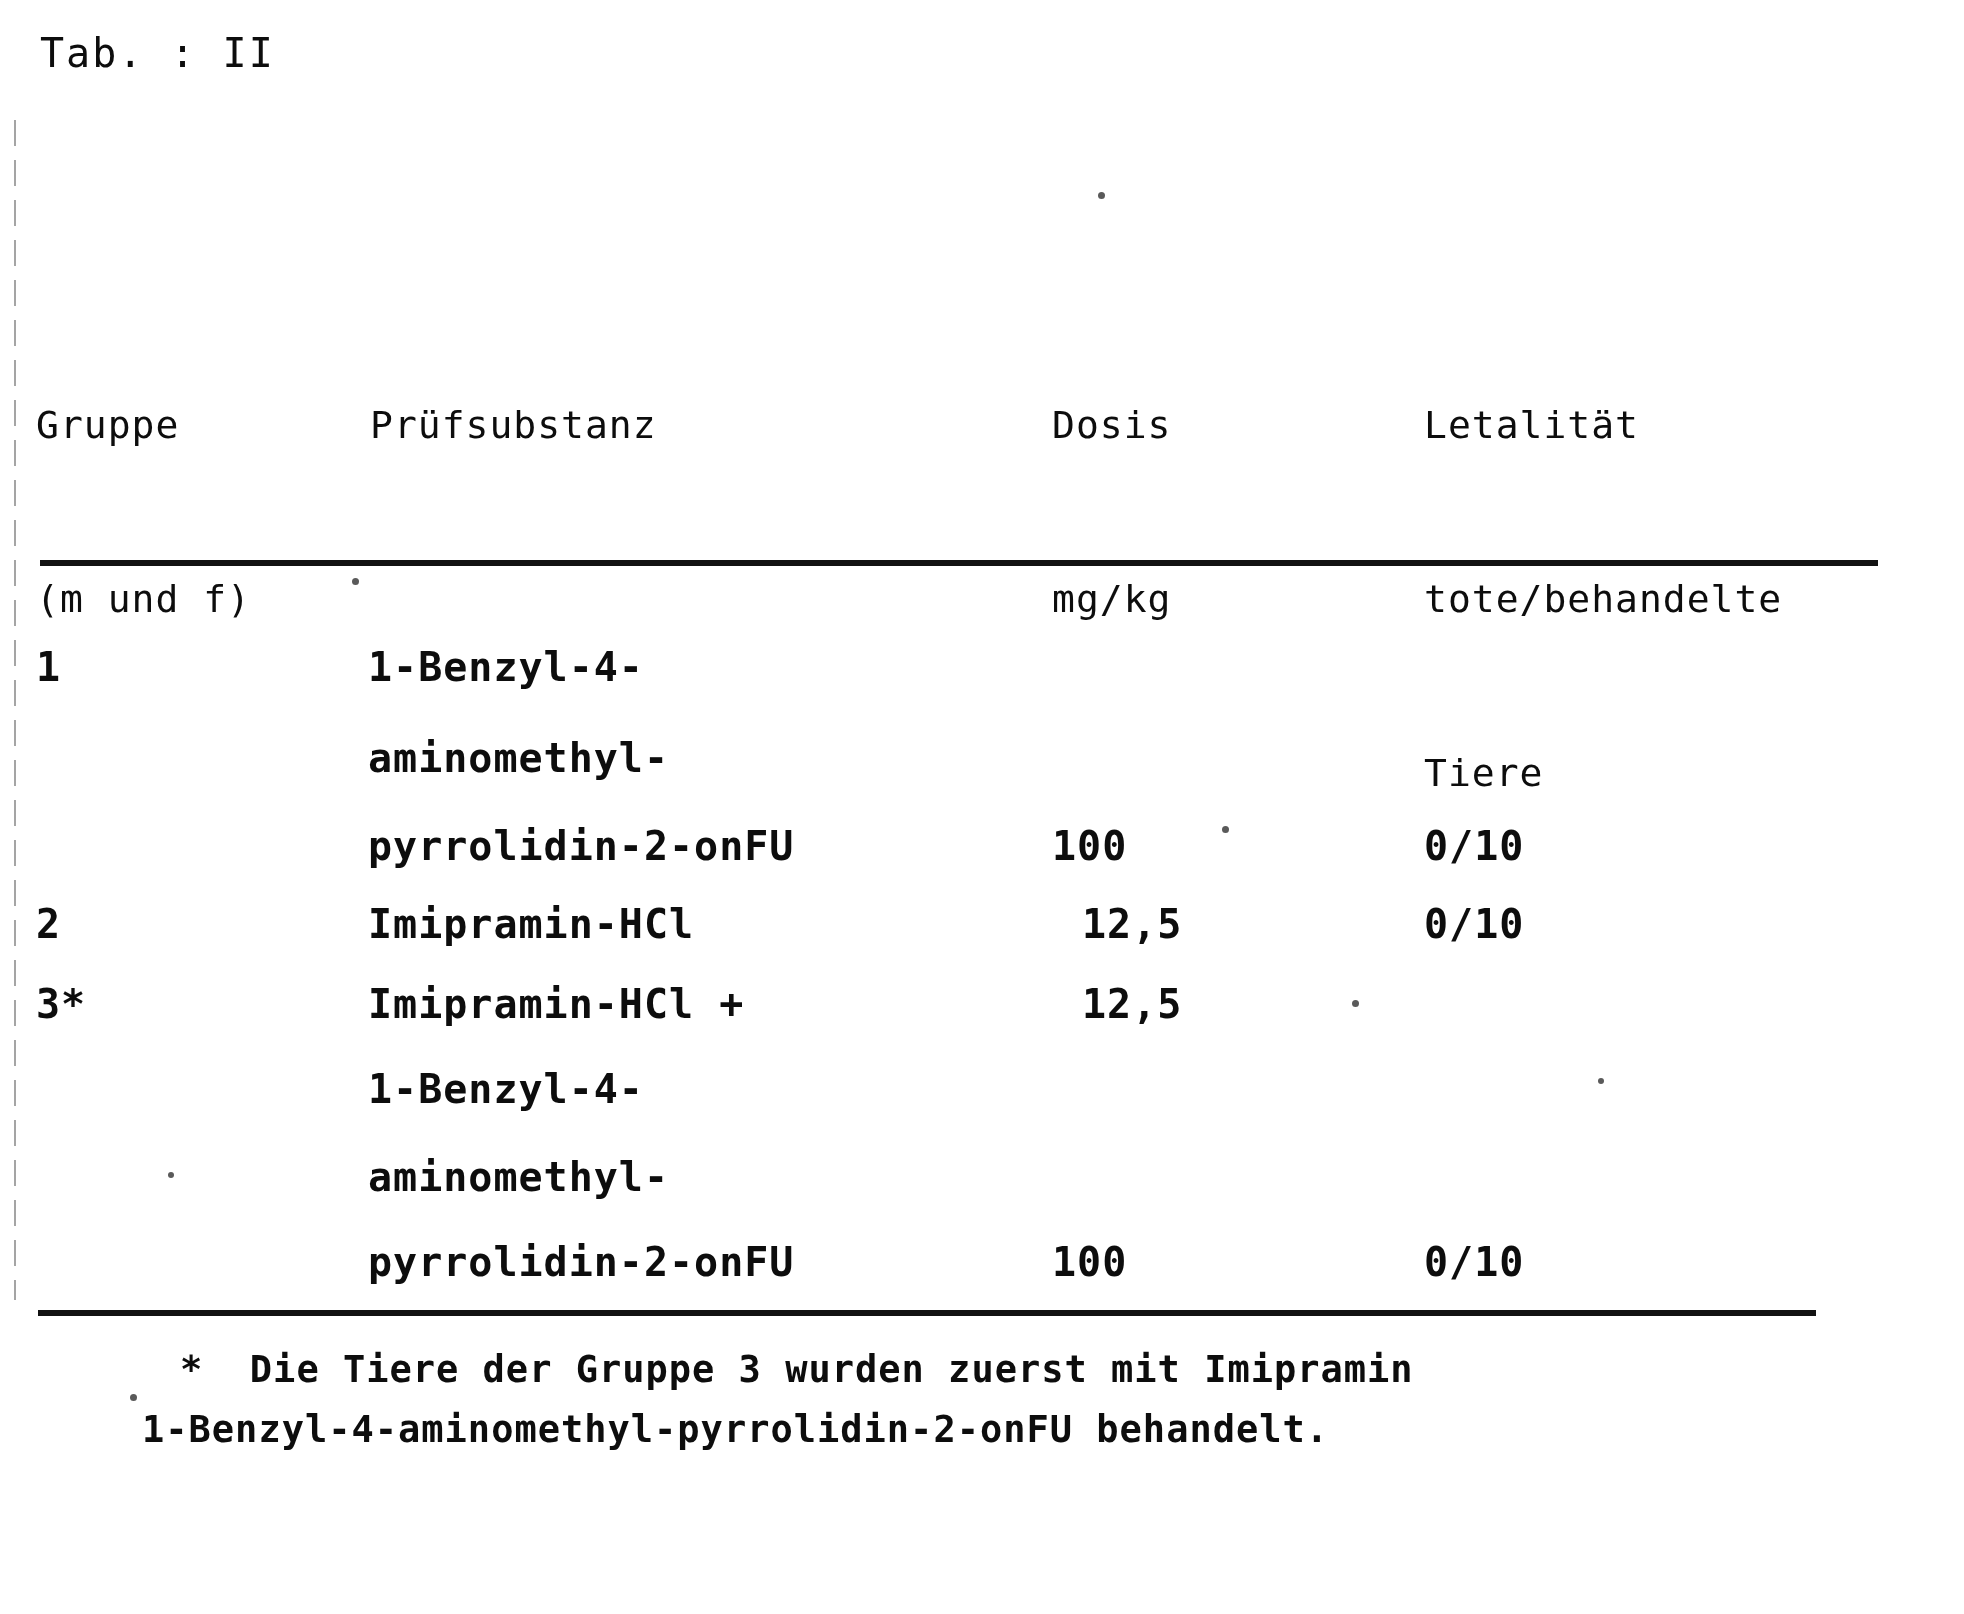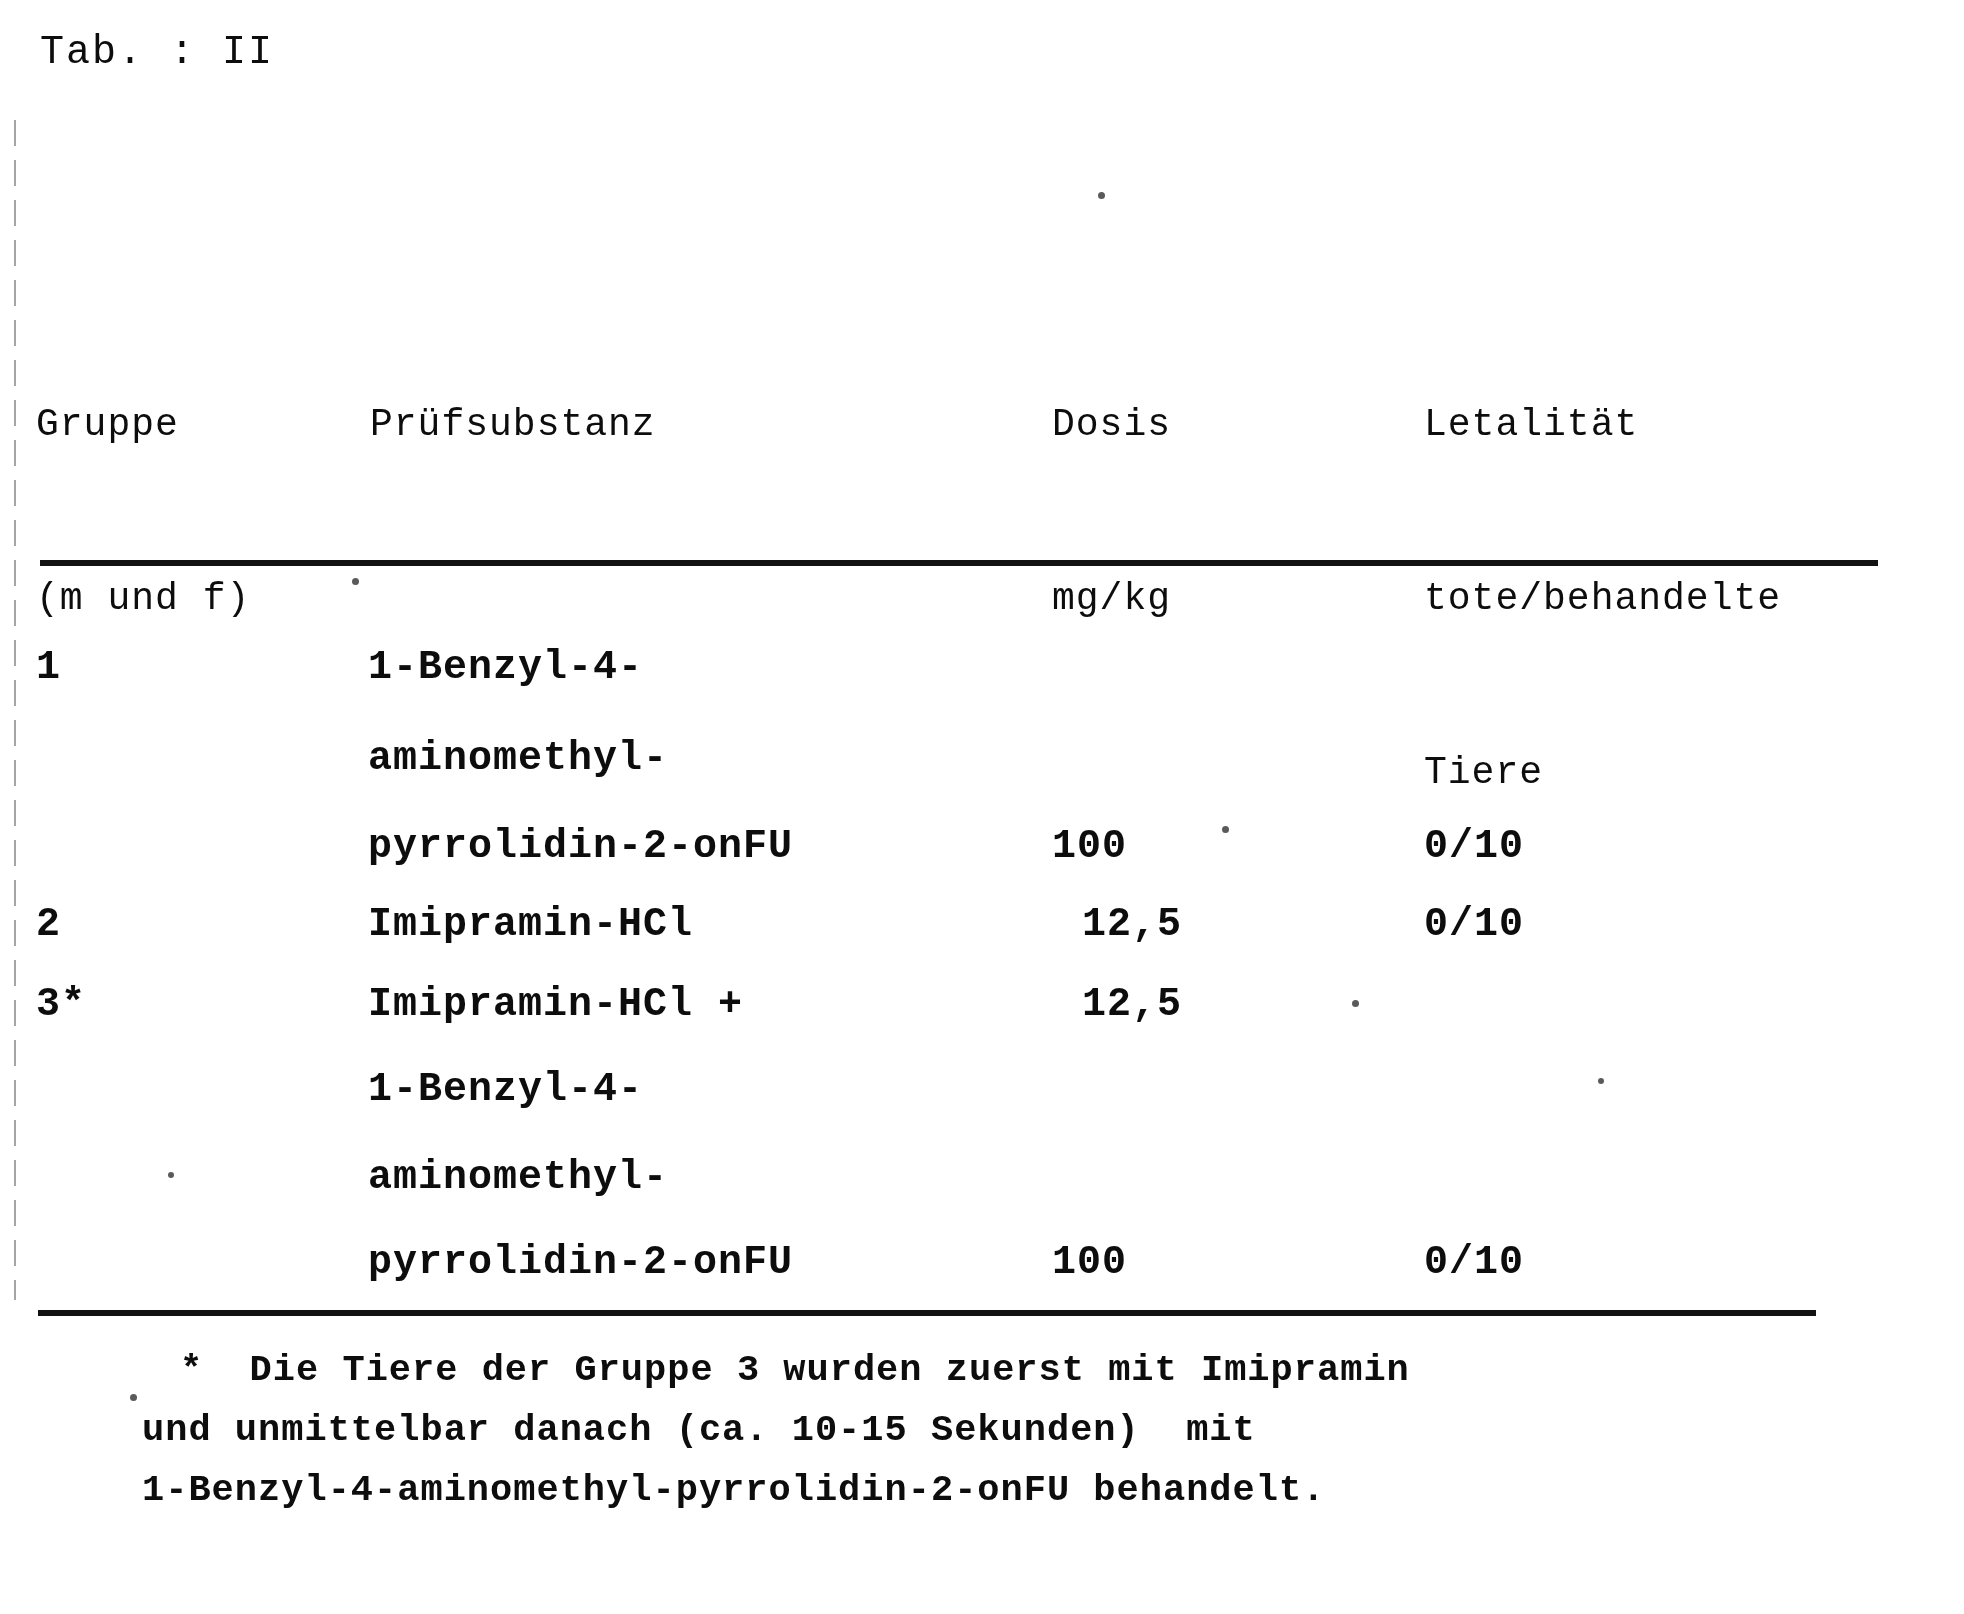--- a/index.html
+++ b/index.html
@@ -31,21 +31,20 @@
       rgba(255,255,255,0) 40px
     );
   }
 
   .page {
     position: absolute;
     left: 0;
     top: 0;
     width: 1788px;
     height: 1614px;
-    font-family: Liberation Mono, monospace;
   }
 
   .tab-label {
     position: absolute;
     left: 40px;
     top: 30px;
     font-size: 40px;
     letter-spacing: 2px;
     white-space: pre;
   }
@@ -157,21 +156,20 @@
   <div class="cell col-sub" style="top:1060px;">1-Benzyl-4-</div>
   <div class="cell col-sub" style="top:1148px;">aminomethyl-</div>
   <div class="cell col-sub" style="top:1233px;">pyrrolidin-2-onFU</div>
   <div class="cell col-dose" style="top:1233px;">100</div>
   <div class="cell col-let" style="top:1233px;">0/10</div>
 
   <div class="rule rule-bottom"></div>
 
   <div class="footnote">
     <div>*  Die Tiere der Gruppe 3 wurden zuerst mit Imipramin</div>
-    <div class="fn-l2">und unmittelbar danach (ca. 10-15 Sekunden)  mit</div>
     <div class="fn-l3">1-Benzyl-4-aminomethyl-pyrrolidin-2-onFU behandelt.</div>
   </div>
 
   <div class="speck" style="left:1098px; top:192px; width:7px; height:7px;"></div>
   <div class="speck" style="left:352px; top:578px; width:7px; height:7px;"></div>
   <div class="speck" style="left:1222px; top:826px; width:7px; height:7px;"></div>
   <div class="speck" style="left:1352px; top:1000px; width:7px; height:7px;"></div>
   <div class="speck" style="left:1598px; top:1078px; width:6px; height:6px;"></div>
   <div class="speck" style="left:168px; top:1172px; width:6px; height:6px;"></div>
   <div class="speck" style="left:130px; top:1394px; width:7px; height:7px;"></div>

